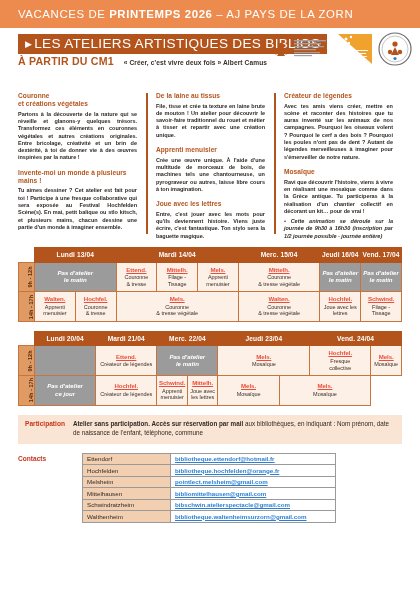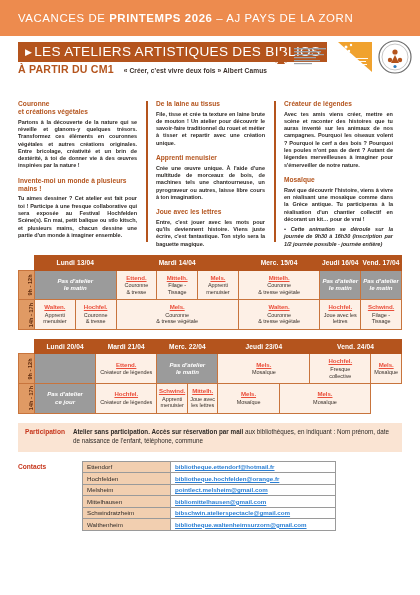--- a/index.html
+++ b/index.html
@@ -6,21 +6,21 @@
   html, body {
     width: 420px; height: 595px;
     background: #ffffff;
     font-family: "Liberation Sans", sans-serif;
     overflow: hidden;
   }
   .page { position: relative; width: 420px; height: 595px; }
 
   
   .topband {
-    height: 36px; background: #ed8b4e;
+    height: 28px; background: #ed8b4e;
     display: flex; align-items: center;
     padding-left: 18px;
   }
   .topband-text {
     font-size: 11.4px; letter-spacing: .6px; color: #ffffff;
     white-space: nowrap;
   }
   .topband-text b { font-weight: bold; }
 
   

